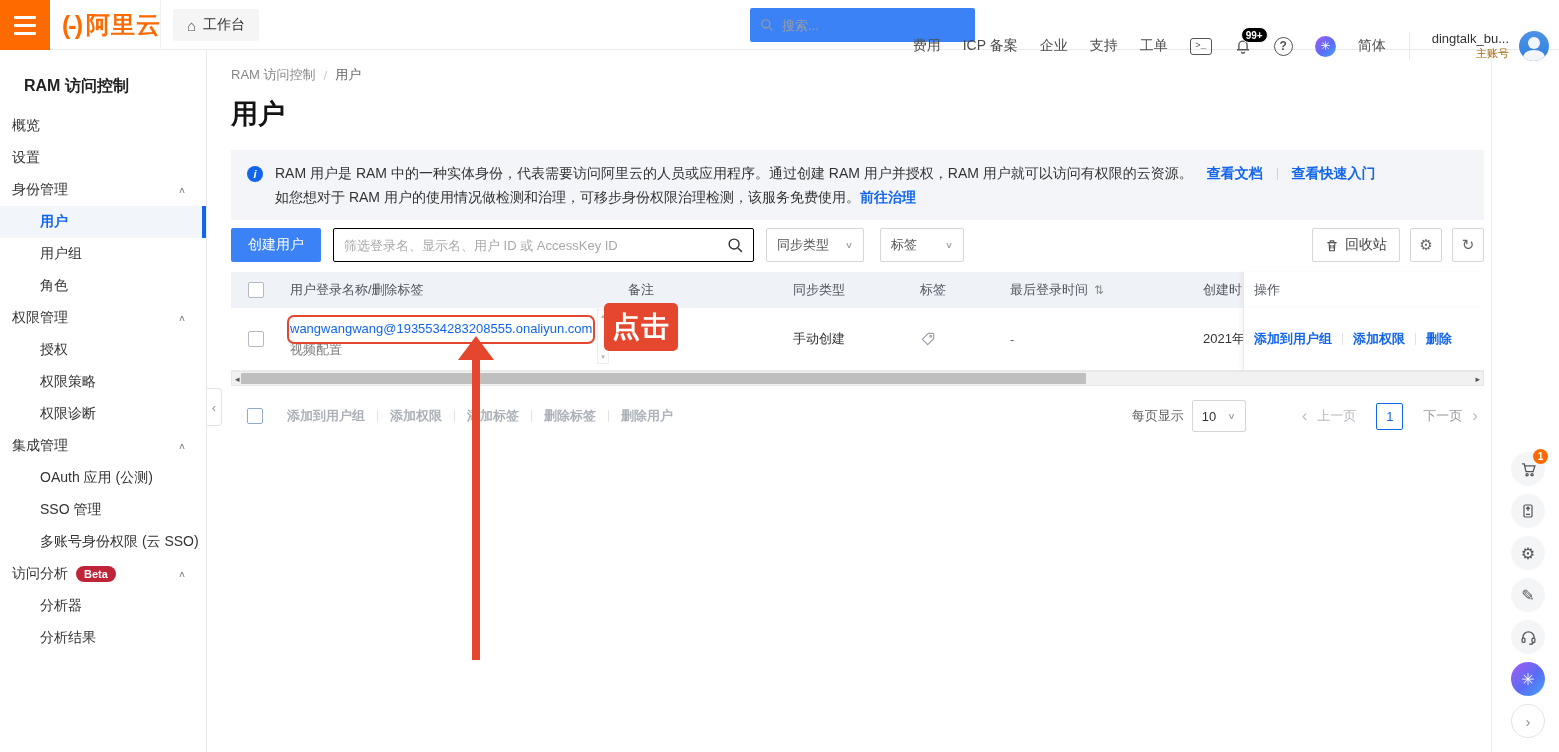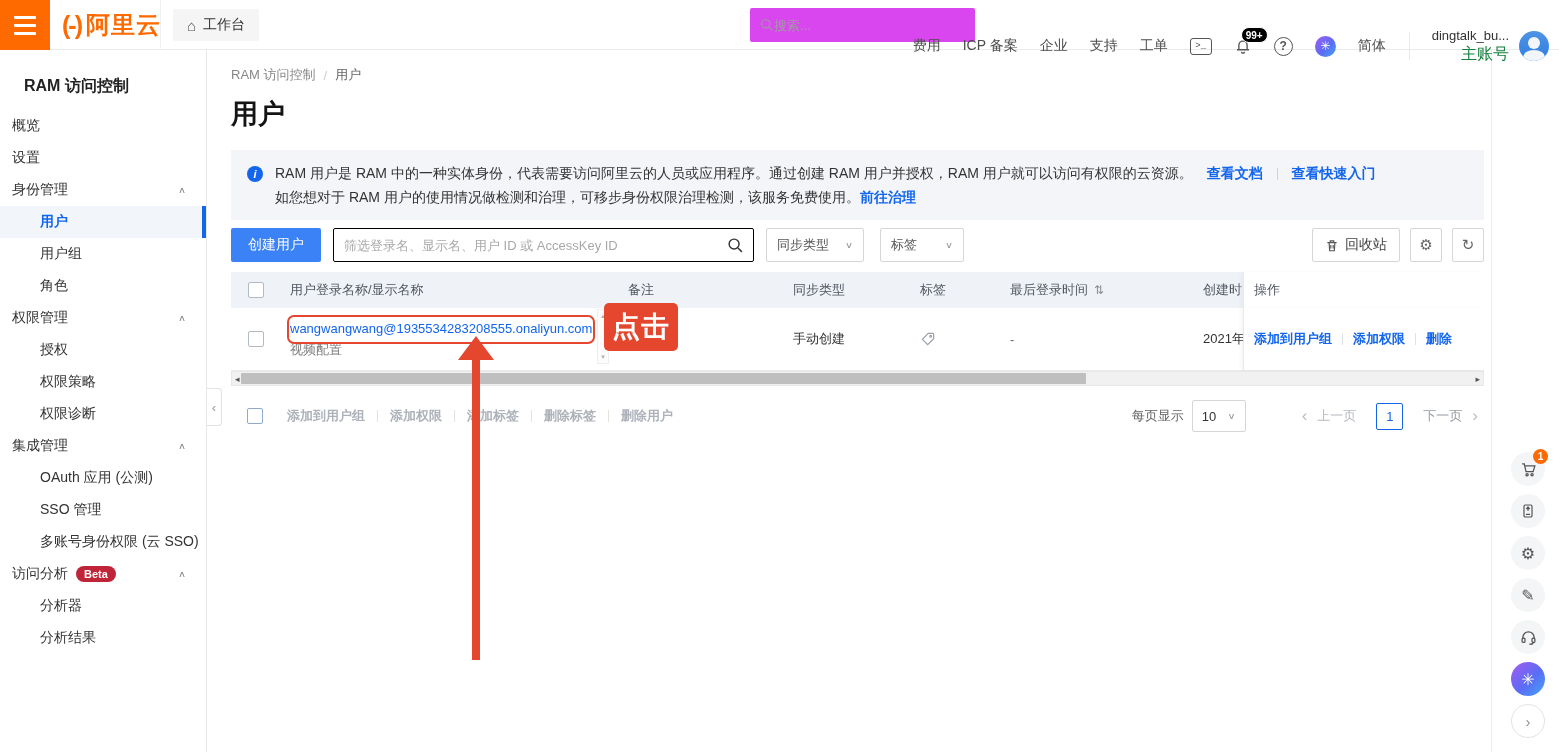--- a/index.html
+++ b/index.html
@@ -9,34 +9,34 @@
   
   #topbar { position:absolute; left:0; top:0; width:100%; height:50px; background:#fff; border-bottom:1px solid #eaeaea; z-index:30; }
   .hamburger { position:absolute; left:0; top:0; width:50px; height:50px; background:#ff6a00; display:flex; flex-direction:column; align-items:center; justify-content:center; gap:5px; cursor:pointer; }
   .hamburger i { display:block; width:22px; height:3px; background:#fff; border-radius:1px; }
   .logo { position:absolute; left:62px; top:0; height:50px; display:flex; align-items:center; color:#ff6a00; font-weight:bold; }
   .logo .mark { font-size:25px; letter-spacing:-2px; }
   .logo .txt { font-size:24px; margin-left:5px; letter-spacing:1px; }
   .tb-divider { position:absolute; left:160px; top:0; height:50px; border-left:1px solid #f0f0f0; }
   .workspace { position:absolute; left:173px; top:9px; height:32px; background:#f5f5f5; border-radius:2px; display:flex; align-items:center; padding:0 14px; gap:7px; font-size:14px; color:#333; cursor:pointer; }
   .workspace .glyph { font-size:15px; color:#555; }
-  .tb-search { position:absolute; left:750px; top:8px; width:225px; height:34px; background:#d946ef; border-radius:2px; display:flex; align-items:center; padding:0 10px; }
+  .tb-search { position:absolute; left:750px; top:8px; width:225px; height:34px; background:#3b82f6; border-radius:2px; display:flex; align-items:center; padding:0 10px; gap:8px; }
   .tb-search input { flex:1; border:none; outline:none; background:transparent; font-size:13px; color:#333; font-family:inherit; }
   .tb-search input::placeholder { color:#9e9e9e; }
   .tb-right { position:absolute; right:2px; top:16px; height:60px; display:flex; align-items:center; }
   .tb-item { font-size:14px; color:#4c4c4c; margin:0 11px; cursor:pointer; white-space:nowrap; }
   .tb-ico { margin:0 11px; cursor:pointer; display:flex; align-items:center; position:relative; color:#555; }
   .term-box { width:22px; height:17px; border:1.5px solid #555; border-radius:3px; font-size:9px; line-height:14px; text-align:center; color:#555; font-family:"Liberation Mono",monospace; }
   .badge-99 { position:absolute; top:-10px; right:-16px; background:#000000; color:#fff; font-size:10px; line-height:14px; height:16px; padding:1px 4px 0; border-radius:8px; border:1px solid #fff; font-weight:bold; }
   .help-circle { width:19px; height:19px; border:1.5px solid #555; border-radius:50%; font-size:12px; font-weight:bold; display:flex; align-items:center; justify-content:center; color:#555; }
   .ai-circle { width:21px; height:21px; border-radius:50%; background:linear-gradient(135deg,#a55cf0 0%,#5a6cf5 55%,#43a7f5 100%); color:#fff; font-size:12px; display:flex; align-items:center; justify-content:center; }
   .tb-acc-divider { height:28px; border-left:1px solid #e9e9e9; margin:0 8px 0 12px; }
   .account { text-align:right; line-height:1.25; margin:0 10px 0 14px; cursor:pointer; }
   .account .name { font-size:13px; color:#333; }
-  .account .type { font-size:16px; color:#15803d; }
+  .account .type { font-size:11px; color:#a16207; }
   .avatar { width:30px; height:30px; border-radius:50%; background:linear-gradient(180deg,#4e93e6,#2f7fe0); position:relative; overflow:hidden; margin-right:8px; cursor:pointer; }
   .avatar .head { position:absolute; left:9px; top:6px; width:12px; height:12px; border-radius:50%; background:#f2f6fb; }
   .avatar .body { position:absolute; left:4px; top:19px; width:22px; height:14px; border-radius:50%; background:#f2f6fb; }
 
   
   #sidebar { position:absolute; left:0; top:50px; width:207px; bottom:0; background:#fff; border-right:1px solid #e8e8e8; z-index:20; }
   .side-title { padding:26px 0 12px 24px; font-size:16px; font-weight:bold; color:#222; height:60px; }
   .nav-item { position:relative; height:32px; display:flex; align-items:center; font-size:14px; color:#333; cursor:pointer; }
   .nav-item.top, .nav-item.group { padding-left:12px; }
   .nav-item.sub { padding-left:40px; }
@@ -317,21 +317,21 @@
       <button class="icon-btn">
           <span>↻</span>
         </button>
     </div>
 
     <div class="table">
       <div class="thead">
         <div class="col-check">
             <span class="checkbox"></span>
           </div>
-        <div class="col-name">用户登录名称/显示名称</div>
+        <div class="col-name">用户登录名称/删除标签</div>
         <div class="col-remark">备注</div>
         <div class="col-sync">同步类型</div>
         <div class="col-tag">标签</div>
         <div class="col-login">
           <span>最后登录时间</span>
             <span class="sort-ico">⇅</span>
         </div>
         <div class="col-created">创建时</div>
         <div class="col-actions">操作</div>
       </div>

